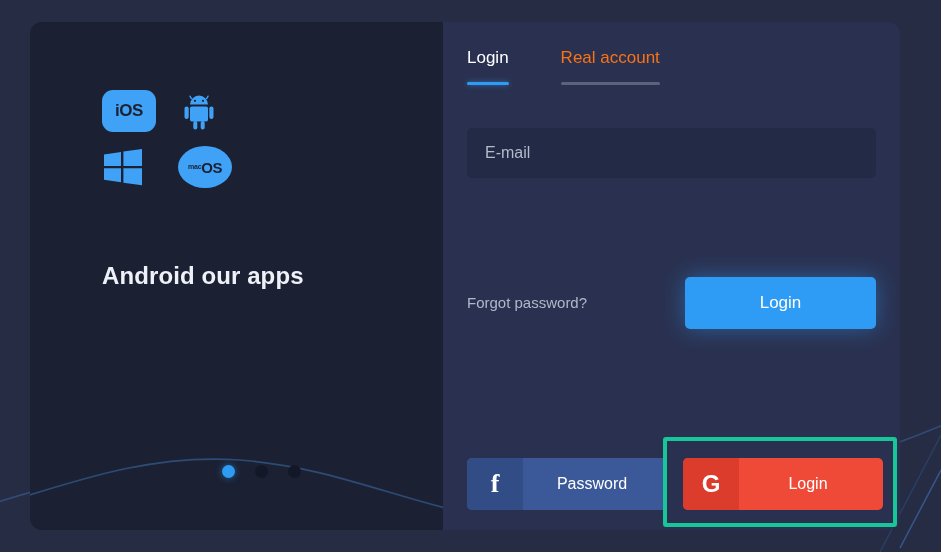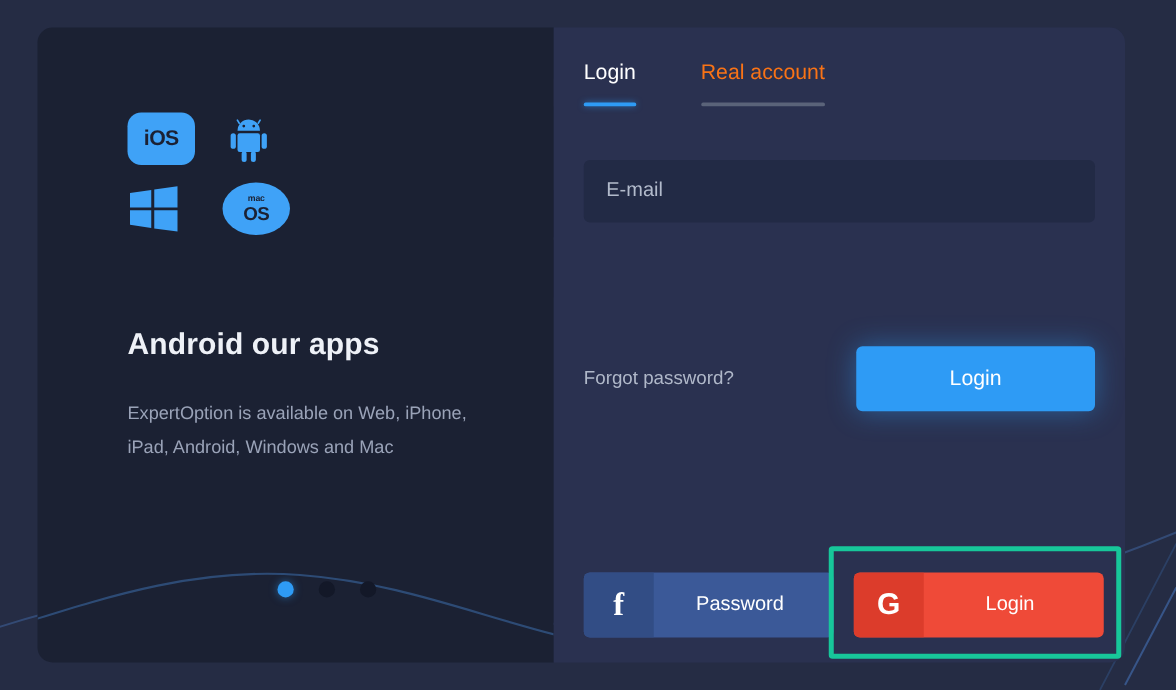--- a/index.html
+++ b/index.html
@@ -111,21 +111,21 @@
     justify-content: center;
     font-size: 17px;
     font-weight: bold;
     color: #1b2133;
     letter-spacing: -0.5px;
   }
   .picon-macos {
     background: #3fa2f7;
     border-radius: 50%;
     display: flex;
-    flex-direction: column;
+    flex-direction: row;
     align-items: center;
     justify-content: center;
     color: #1b2133;
     line-height: 1;
   }
   .picon-macos .mac-small {
     font-size: 7px;
     font-weight: bold;
     letter-spacing: -0.2px;
     margin-bottom: 1px;
@@ -375,21 +375,20 @@
           </svg>
         </div>
         <div class="picon picon-macos">
           <span class="mac-small">mac</span>
           <span class="mac-os">OS</span>
         </div>
       </div>
     </div>
 
     <div class="left-title">Android our apps</div>
-    <div class="left-desc">ExpertOption is available on Web, iPhone, iPad, Android, Windows and Mac</div>
 
     <div class="dots">
       <div class="dot-item active"></div>
       <div class="dot-item"></div>
       <div class="dot-item"></div>
     </div>
   </div>
 
   <div class="login-panel">
 

